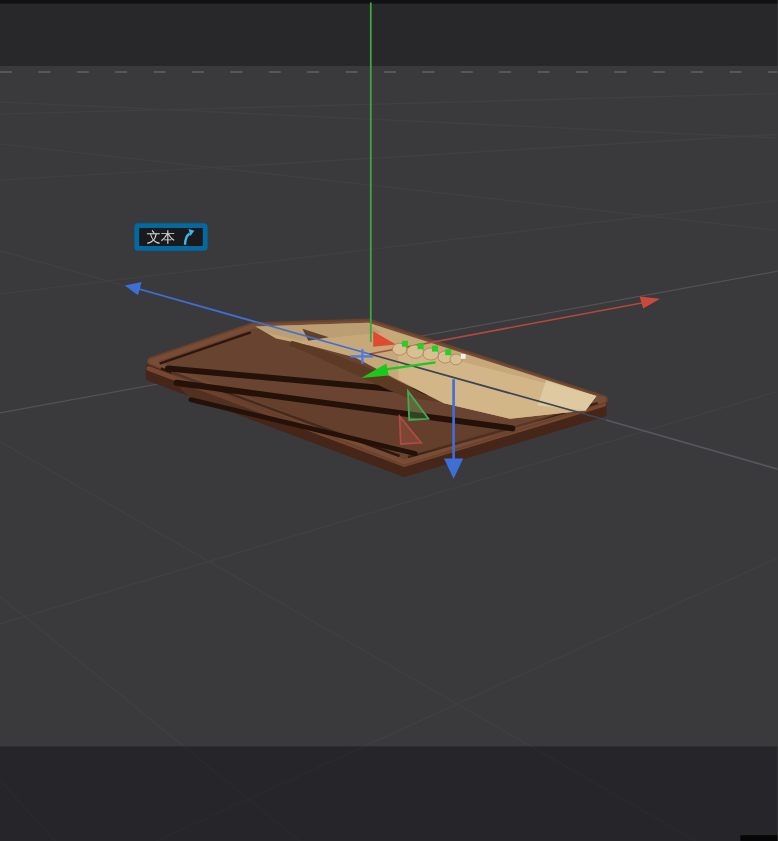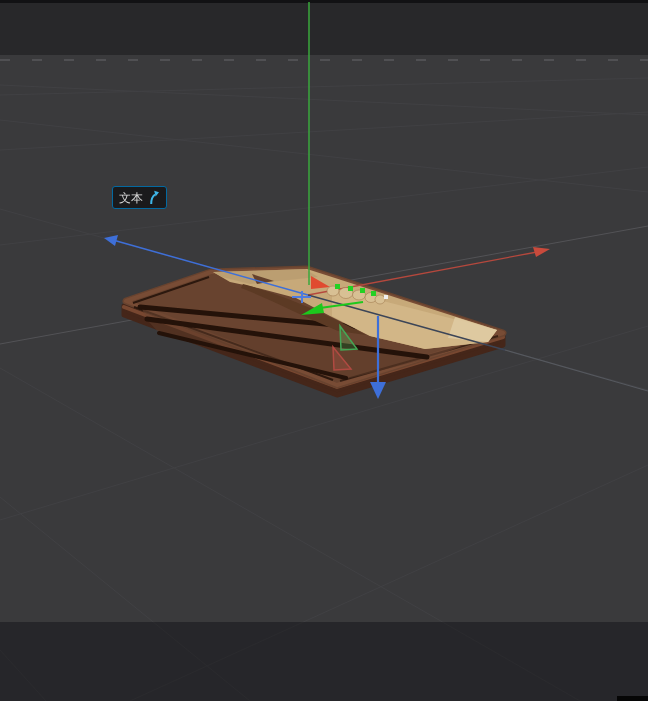--- a/index.html
+++ b/index.html
@@ -18,21 +18,21 @@
     width: 648px; height: 701px;
     display: block;
   }
   .tooltip {
     position: absolute;
     left: 112px; top: 186px;
     height: 23px;
     display: flex; align-items: center; gap: 5px;
     padding: 0 6px;
     background: rgba(25,25,27,0.96);
-    border: 1px solid #0369a1;
+    border: 4px solid #0369a1;
     border-radius: 3px;
     box-sizing: border-box;
     color: #d8d8d8;
     font-size: 12px;
     line-height: 1;
     white-space: nowrap;
     pointer-events: none;
   }
   .tooltip .glyph { display: block; }
 </style>

